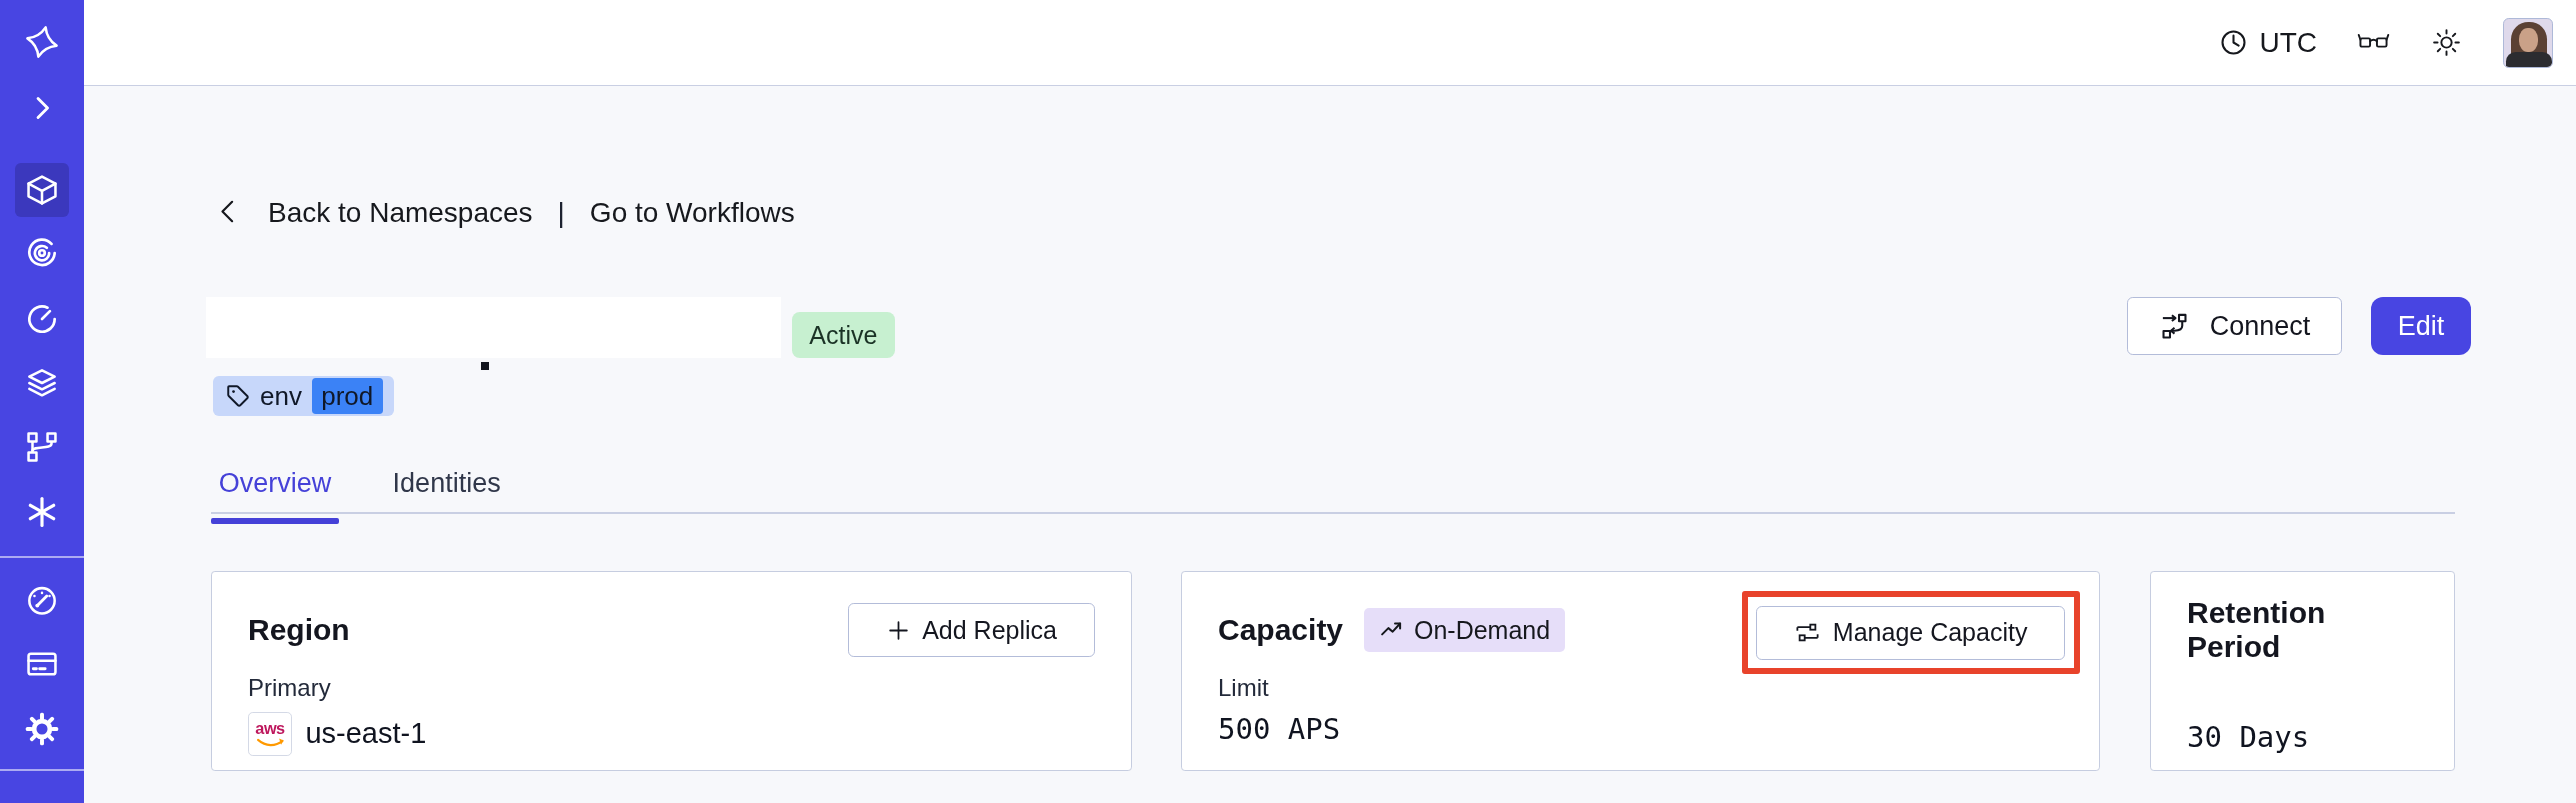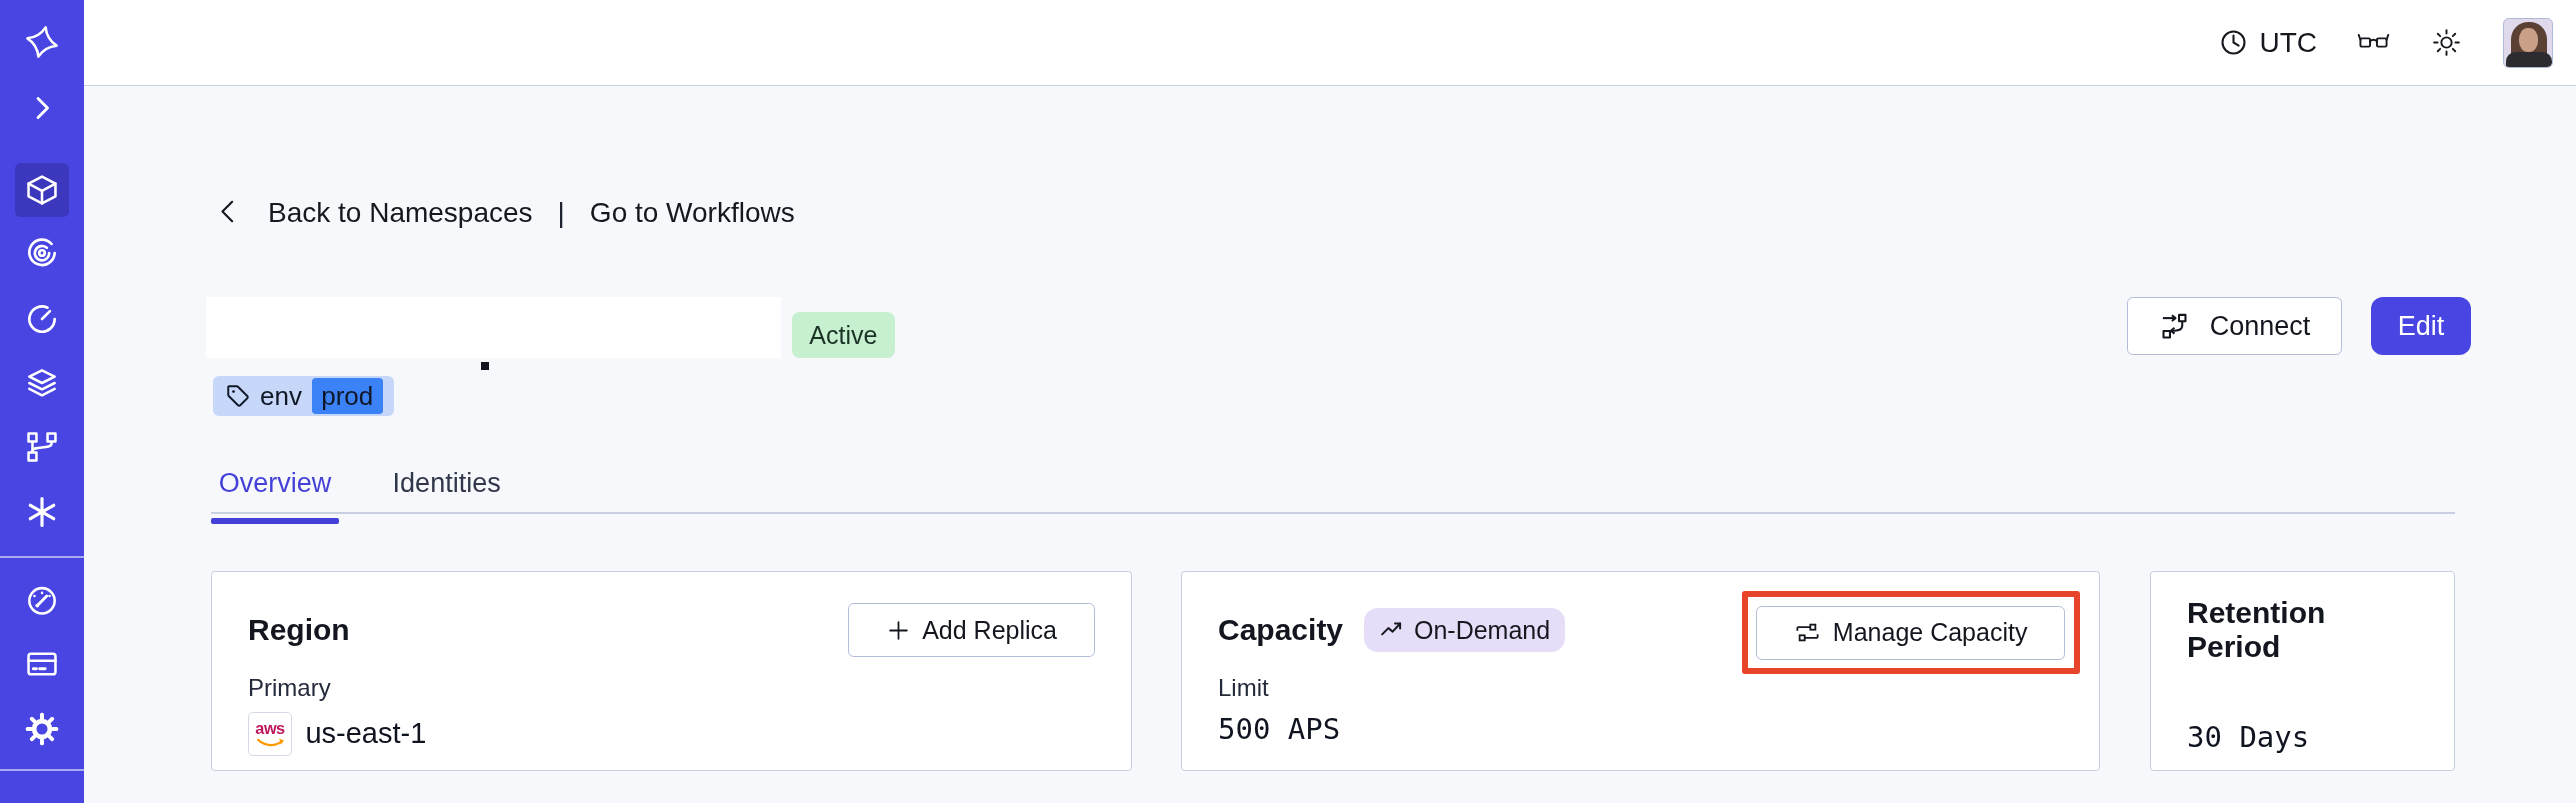--- a/index.html
+++ b/index.html
@@ -108,21 +108,21 @@
   }
   .card-region { left:127px; width:921px; }
   .card-capacity { left:1097px; width:919px; }
   .card-retention { left:2066px; width:305px; }
   .card-head { display:flex; align-items:center; justify-content:space-between; height:58px; }
   .head-left { display:flex; align-items:center; gap:21px; }
   .card-title { font-size:30px; font-weight:600; color:#14161f; }
   .small-btn { height:54px; padding:0 37px; font-size:25px; }
   .mode-badge {
     display:inline-flex; align-items:center; gap:9.6px; height:44px; padding:0 15.3px;
-    background:#e6def9; border-radius:14px; font-size:25px; font-weight:500; color:#16181d;
+    background:#e6def9; border-radius:5px; font-size:25px; font-weight:500; color:#16181d;
   }
   .card-label { margin-top:15.3px; font-size:24px; color:#232a3a; }
   .value-row { margin-top:9.6px; display:flex; align-items:center; gap:13.4px; }
   .card-value { font-size:29px; color:#101420; }
   .aws-badge {
     width:44px; height:44px; border:1.9px solid #d4d9e6; border-radius:4.8px; background:#fff;
     display:flex; flex-direction:column; align-items:center; justify-content:center; line-height:1;
   }
   .aws-text { font-size:16.3px; font-weight:700; color:#be185d; letter-spacing:-0.5px; margin-bottom:1px; }
   .highlight-box {

